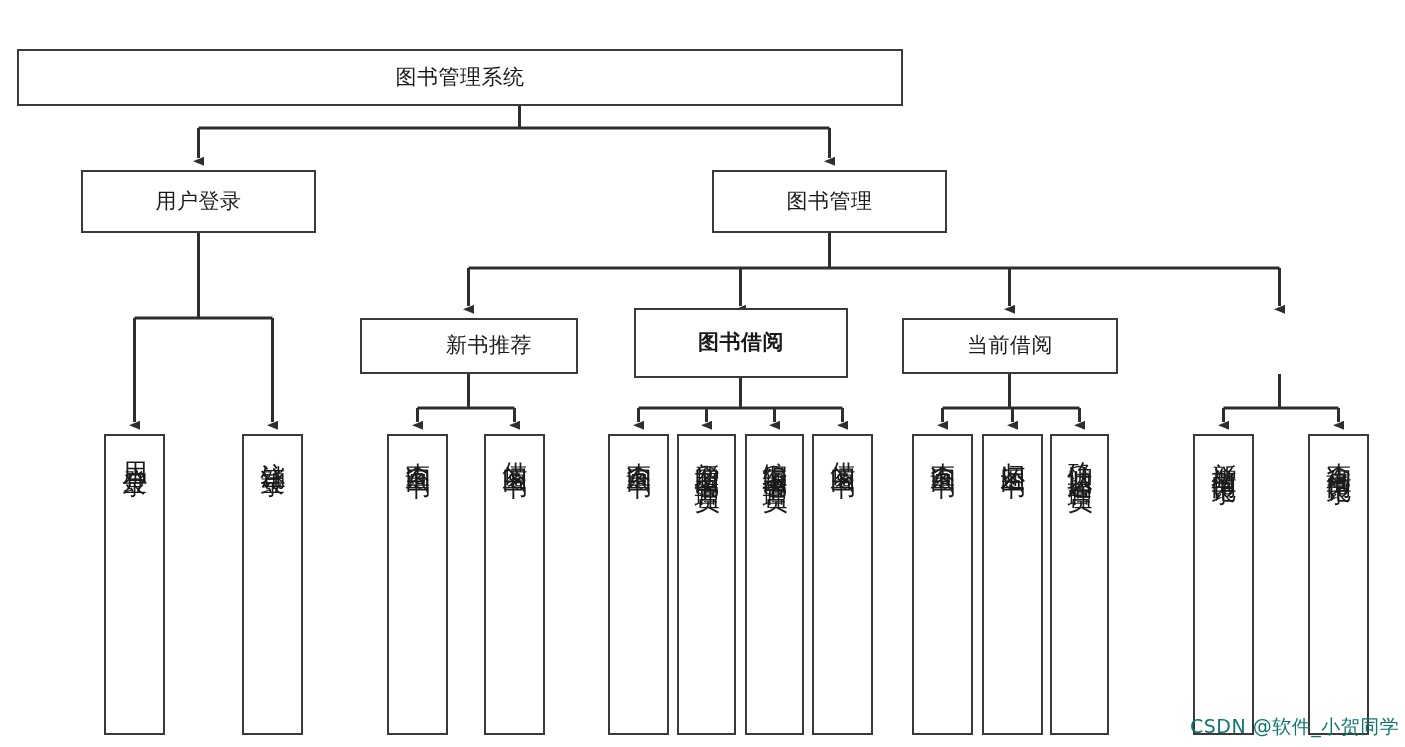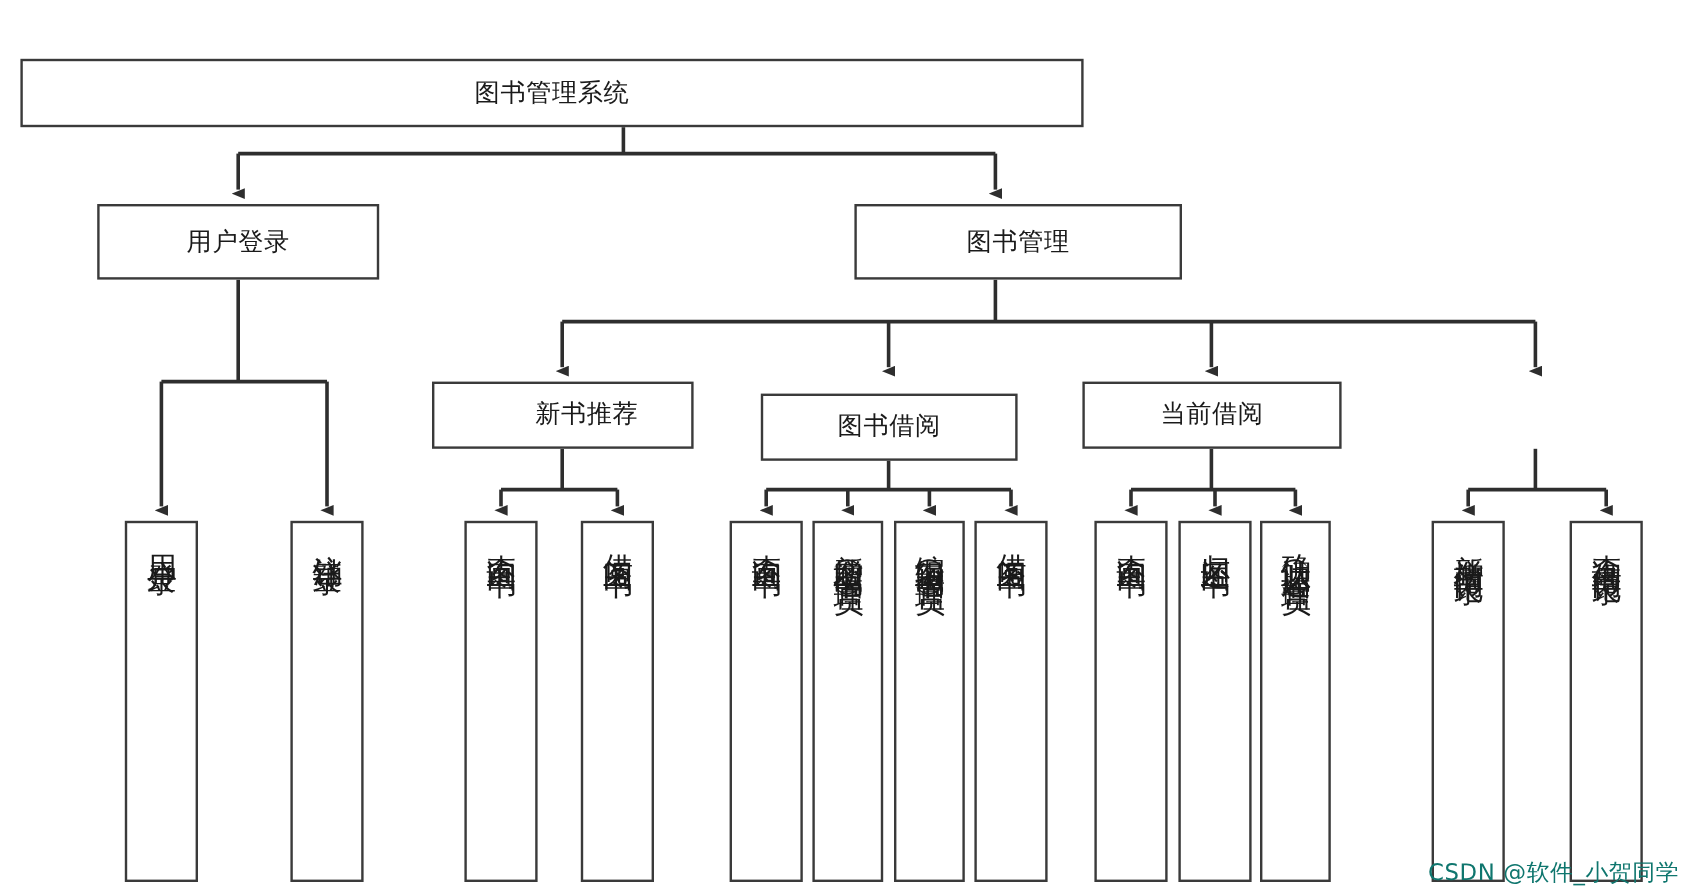--- a/index.html
+++ b/index.html
@@ -76,28 +76,28 @@
     </g>
   </svg>
 
   <div class="node root h" style="left:17px;top:16px;width:886px;height:57px;margin-top:33px;">
     <span class="lbl">图书管理系统</span>
   </div>
 
   <div class="node h" style="left:81px;top:170px;width:235px;height:63px;">
     <span class="lbl">用户登录</span>
   </div>
-  <div class="node h" style="left:712px;top:170px;width:273px;height:63px;">
+  <div class="node h" style="left:712px;top:170px;width:235px;height:63px;">
     <span class="lbl">图书管理</span>
   </div>
 
   <div class="node h" style="left:360px;top:318px;width:218px;height:56px;padding-left:40px;">
     <span class="lbl">新书推荐</span>
   </div>
-  <div class="node h" style="left:634px;top:328px;width:214px;height:56px;">
+  <div class="node h" style="left:634px;top:308px;width:214px;height:70px;font-weight:bold;">
     <span class="lbl">图书借阅</span>
   </div>
   <div class="node h" style="left:902px;top:318px;width:216px;height:56px;">
     <span class="lbl">当前借阅</span>
   </div>
 
   <div class="node v" style="left:104px;top:434px;width:61px;height:301px;">
     <span class="lbl">用户登录</span>
   </div>
   <div class="node v" style="left:242px;top:434px;width:61px;height:301px;">

